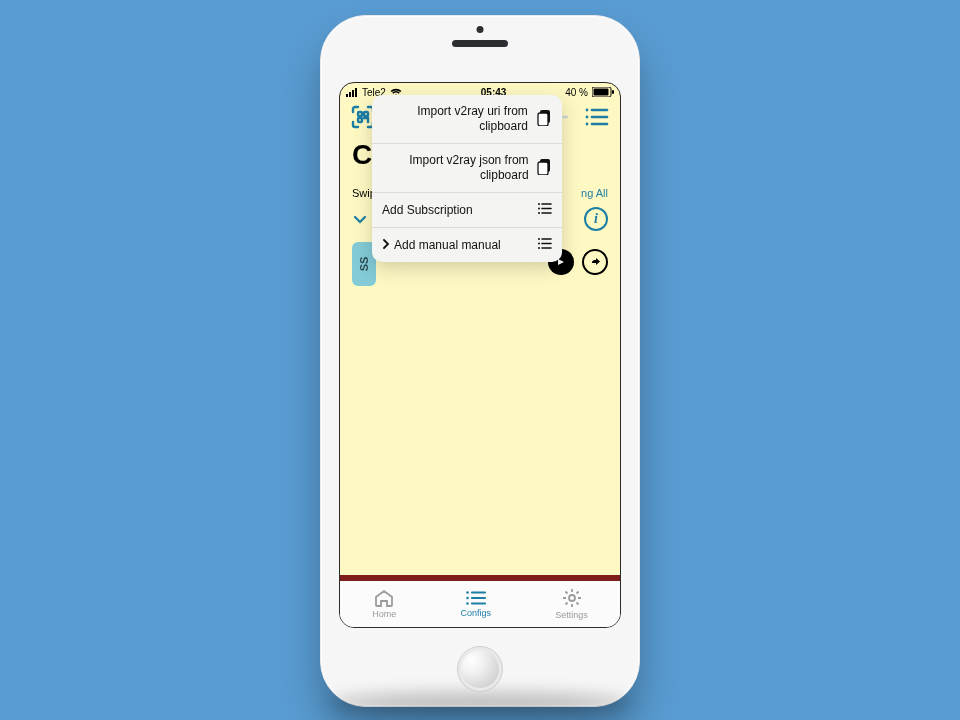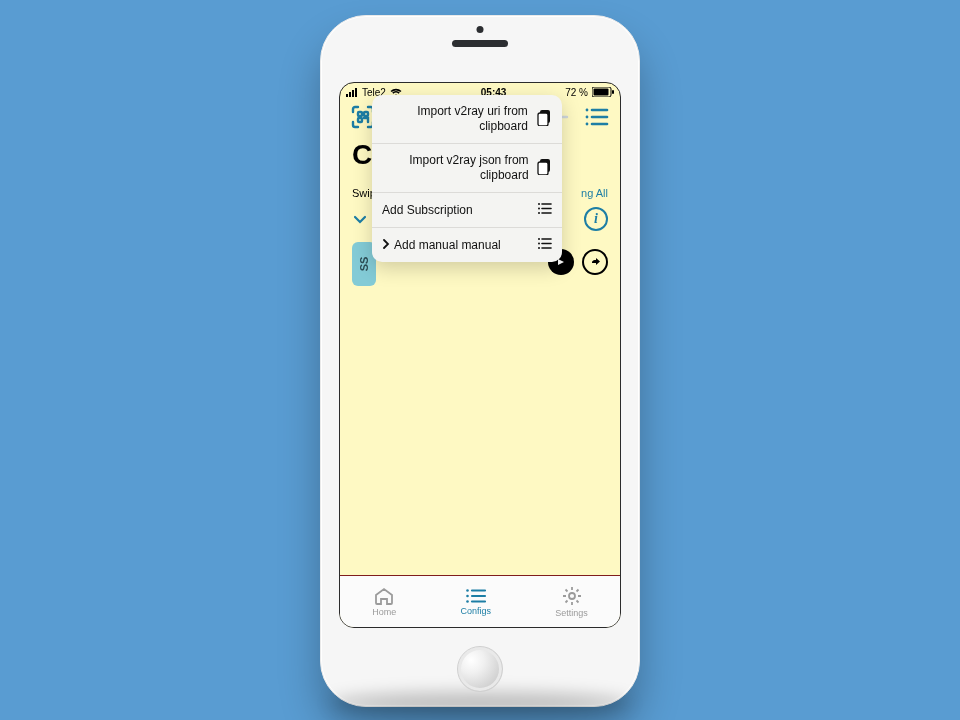--- a/index.html
+++ b/index.html
@@ -128,21 +128,21 @@
     display:flex;align-items:center;justify-content:space-between;
     padding:9px 10px;font-size:12px;color:#111;
     border-bottom:1px solid var(--menu-border);gap:8px;text-align:right;
   }
   .pop-item:last-child{border-bottom:none;}
   .pop-item .lbl{display:flex;align-items:center;gap:4px;line-height:1.25;}
   .pop-item .tail{width:18px;display:flex;justify-content:flex-end;}
 
   
   .tabbar{
-    height:52px;border-top:1px solid #7f1d1d;
+    height:52px;border-top:6px solid #7f1d1d;
     display:flex;align-items:center;justify-content:space-around;
     font-size:9px;color:var(--grey);
     background:#fbfbfb;
   }
   .tab{display:flex;flex-direction:column;align-items:center;gap:2px;}
   .tab.active{color:var(--accent);}
   .tab svg{display:block;}
 
   
   .chev-down{width:16px;height:16px;}
@@ -167,21 +167,21 @@
               <rect x="6" y="2" width="2" height="7"></rect>
               <rect x="9" y="0" width="2" height="9"></rect>
             </svg>
         <span>Tele2</span>
         <svg class="wifi" width="12" height="9" viewBox="0 0 12 9">
               <path d="M6 8.5a1 1 0 1 0 0-2 1 1 0 0 0 0 2zM2.2 4.6a5.5 5.5 0 0 1 7.6 0l-1.2 1.2a3.8 3.8 0 0 0-5.2 0zM.5 2.9a8 8 0 0 1 11 0l-1.2 1.2a6.3 6.3 0 0 0-8.6 0z"></path>
             </svg>
       </div>
       <span class="sb-clock">05:43</span>
       <div class="sb-right">
-        <span>72 %</span>
+        <span>40 %</span>
         <svg class="bat" width="22" height="10" viewBox="0 0 22 10">
               <rect x="0" y="0" width="19" height="10" rx="2" fill="none" stroke="#000"></rect>
               <rect x="1.5" y="1.5" width="15" height="7" rx="1" fill="#000"></rect>
               <rect x="20" y="3" width="2" height="4" rx="1" fill="#000"></rect>
             </svg>
       </div>
     </div>
 
     <div class="toolbar">
       <div class="tb-left">

